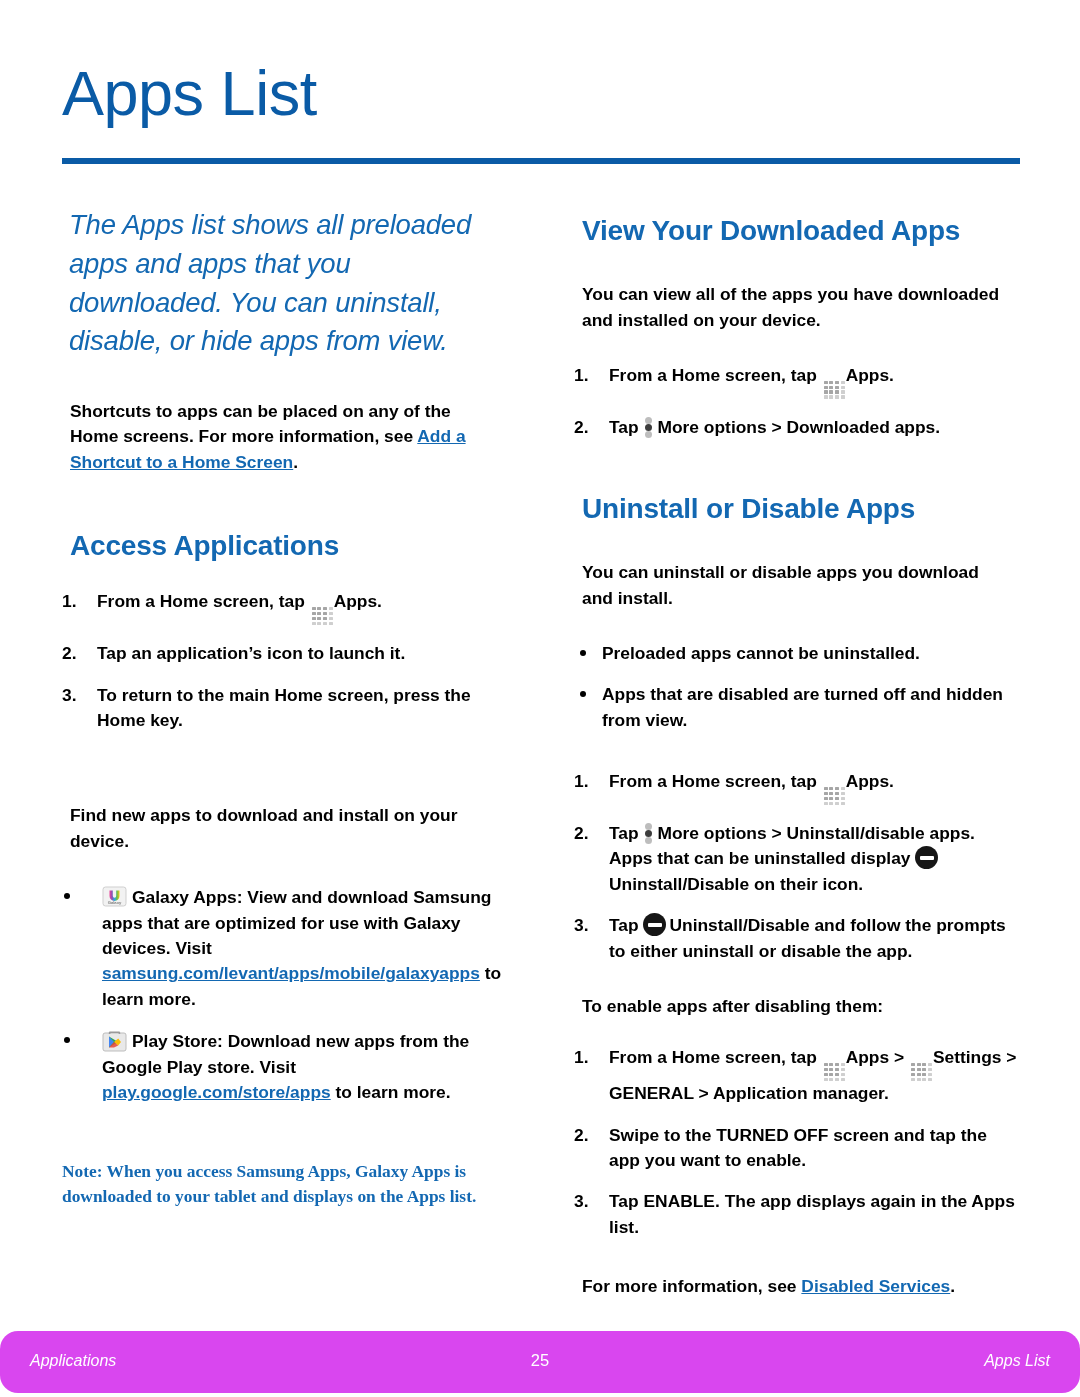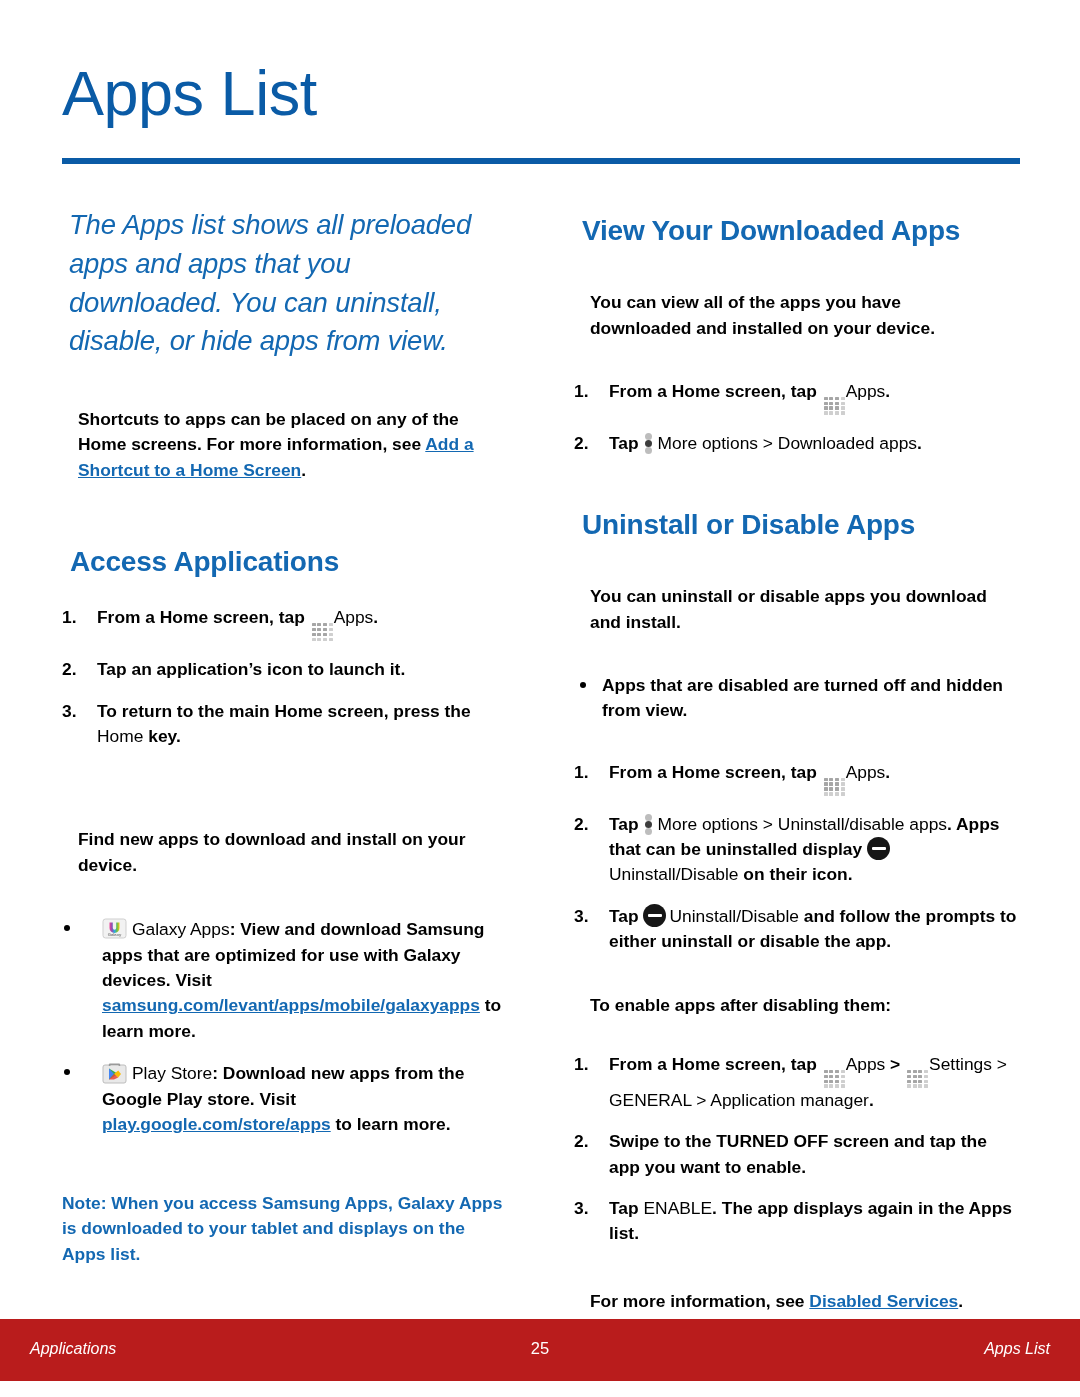--- a/index.html
+++ b/index.html
@@ -32,26 +32,26 @@
   
   .lead{
     font-size:27.5px;line-height:1.41;color:#1368b2;
     font-style:italic;font-weight:400;letter-spacing:-0.2px;margin-left:7px;
   }
   h2{
     font-size:28px;line-height:1.22;color:#1368b2;font-weight:700;
     margin:8px;letter-spacing:-0.2px;
   }
   p.body{
-    font-size:17.4px;line-height:1.46;margin:16px;color:#000;font-weight:700;
+    font-size:17.4px;line-height:1.46;margin:8px;color:#000;font-weight:700;
   }
   .body, .step-txt, li{font-weight:700;}
   a.link{color:#1368b2;text-decoration:underline;font-weight:700;}
-  .b{font-weight:400;}
-  .note{color:#1368b2;font-size:17.4px;line-height:1.46;font-weight:700;}
+  .b{font-weight:700;}
+  .note{color:#1368b2;font-size:17.4px;line-height:1.46;font-weight:700;font-family:Liberation Serif, serif;}
   .note .b{color:#1368b2;font-weight:900;}
   .sp-18{height:18px;}
   .sp-20{height:20px;}
   .sp-22{height:22px;}
   .sp-26{height:26px;}
   .sp-30{height:30px;}
   .sp-38{height:38px;}
   .sp-44{height:44px;}
 
   
@@ -119,22 +119,22 @@
   .playstore{
     display:inline-block;width:25px;height:25px;vertical-align:-6px;margin-right:5px;
   }
   
   .galaxyapps{
     display:inline-block;width:25px;height:25px;vertical-align:-6px;margin-right:5px;
   }
 
   
   .footer{
-    position:absolute;left:0;bottom:16px;width:1080px;height:62px;
-    background:#b91c1c;color:#fff;
+    position:absolute;left:0;bottom:4px;width:1080px;height:62px;
+    background:#d946ef;color:#fff;border-radius:18px;
   }
   .footer .inner{
     position:relative;width:1080px;height:62px;
   }
   .f-left{position:absolute;left:30px;top:21px;font-size:16px;font-style:italic;color:#fff;}
   .f-center{position:absolute;left:0;right:0;top:20px;text-align:center;font-size:16.5px;color:#fff;}
   .f-right{position:absolute;right:30px;top:21px;font-size:16px;font-style:italic;color:#fff;}
 </style>
 </head>
 <body>
@@ -272,20 +272,23 @@
 
       <div class="sp-44"></div>
 
       <h2>Uninstall or Disable Apps</h2>
       <div class="sp-18"></div>
       <p class="body">You can uninstall or disable apps you download and install.</p>
 
       <div class="sp-22"></div>
 
       <div class="bul">
+        <span class="dot"></span><span>Preloaded apps cannot be uninstalled.</span>
+      </div>
+      <div class="bul">
         <span class="dot"></span><span>Apps that are disabled are turned off and hidden from view.</span>
       </div>
 
       <div class="sp-20"></div>
 
       <ol class="steps">
         <li class="step">
           <span class="num">1.</span><span>From a Home screen, tap </span><span class="apps-grid ico">
               <i></i>
               <i></i>

